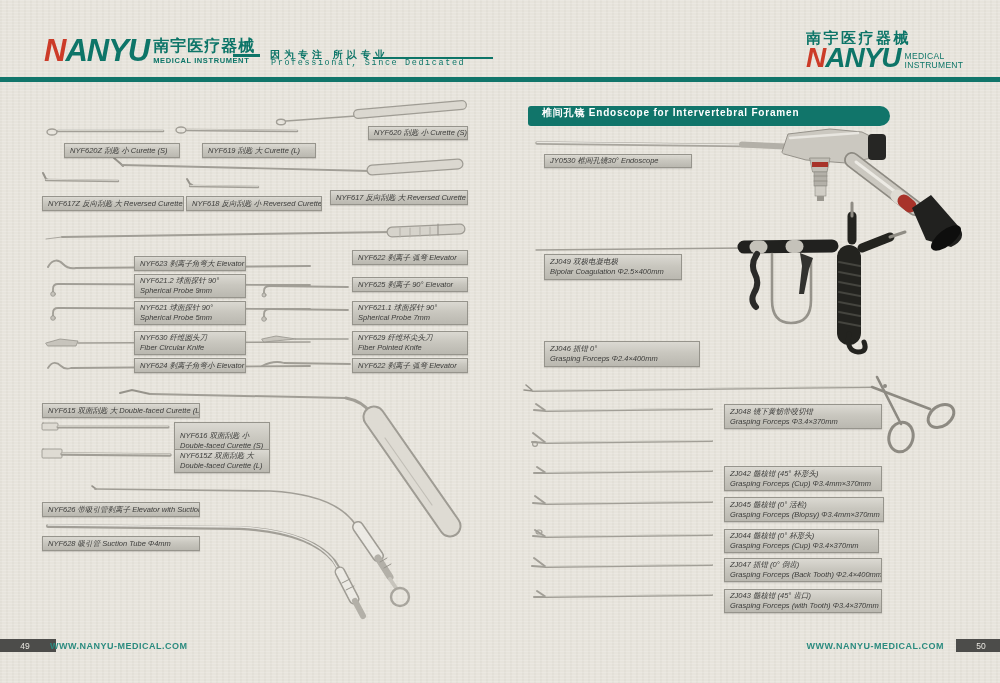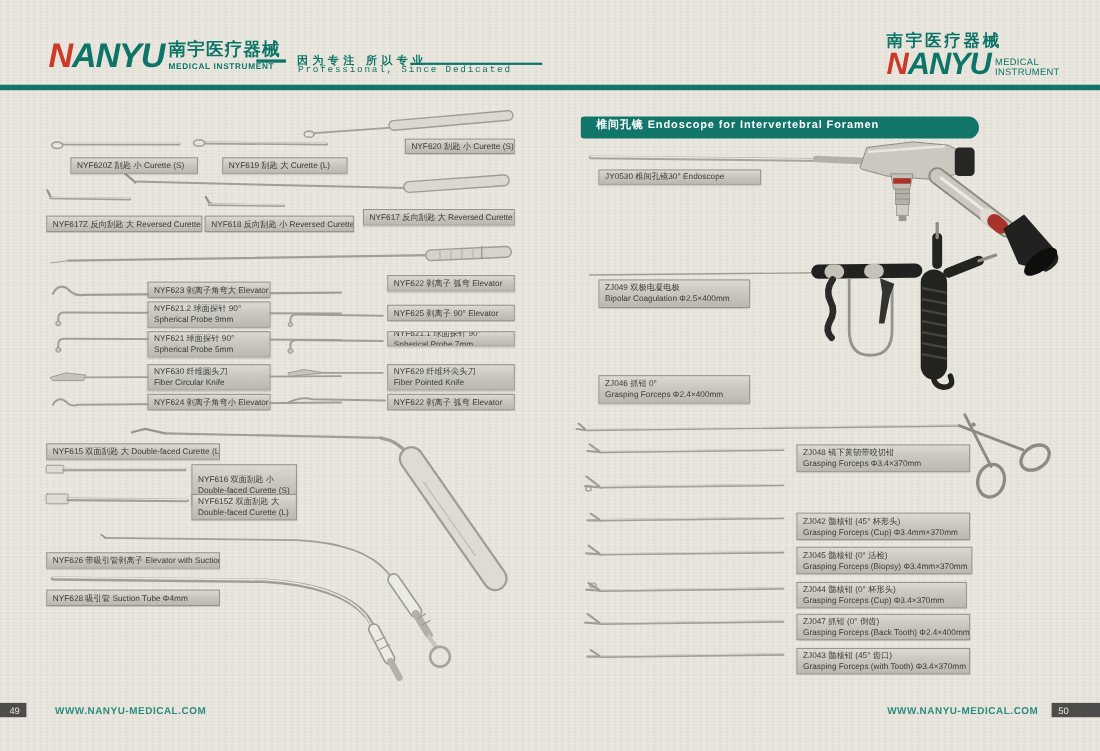--- a/index.html
+++ b/index.html
@@ -31,21 +31,21 @@
   .logo-right .subs div{font-size:8.5px;font-weight:normal;color:#0d7568;line-height:9px;letter-spacing:.3px;}
   
   .banner{position:absolute;left:528px;top:106px;width:362px;height:20px;background:#11756a;
     border-radius:3px 10px 10px 3px;color:#ffffff;font-size:10px;font-weight:bold;
     display:flex;align-items:flex-start;padding-left:14px;box-sizing:border-box;letter-spacing:.8px;white-space:nowrap;}
   
   .lbl{position:absolute;background:linear-gradient(180deg,#dbd9d2 0%,#c9c7bf 45%,#bab8b0 100%);
     border:1px solid #96948c;box-shadow:0 1px 1px rgba(0,0,0,.12);
     color:#3c3c3a;font-size:7.5px;line-height:10px;display:flex;flex-direction:column;justify-content:center;
     padding:1px 5px;box-sizing:border-box;overflow:hidden;}
-  .lbl span{display:block;white-space:nowrap;}
+  .lbl span{display:block;white-space:nowrap;font-style:italic;}
   
   .pgbox{position:absolute;top:639px;height:13px;background:#4c4c4a;color:#e8e6e0;font-size:8.5px;
     display:flex;align-items:center;box-sizing:border-box;}
   .site{position:absolute;top:641px;font-size:9px;font-weight:bold;color:#2b8b7f;letter-spacing:.5px;white-space:nowrap;}
   svg{position:absolute;left:0;top:0;}
 </style>
 </head>
 <body>
 
 <div id="page">
@@ -351,21 +351,21 @@
   <div class="lbl" style="left:134px;top:358px;width:112px;height:15px">
       <span>NYF624 剥离子角弯小 Elevator</span>
     </div>
 
   <div class="lbl" style="left:352px;top:250px;width:116px;height:15px">
       <span>NYF622 剥离子 弧弯 Elevator</span>
     </div>
   <div class="lbl" style="left:352px;top:277px;width:116px;height:15px">
       <span>NYF625 剥离子 90°  Elevator</span>
     </div>
-  <div class="lbl" style="left:352px;top:301px;width:116px;height:14px">
+  <div class="lbl" style="left:352px;top:301px;width:116px;height:24px">
       <span>NYF621.1 球面探针 90°</span>
       <span>Spherical Probe 7mm</span>
     </div>
   <div class="lbl" style="left:352px;top:331px;width:116px;height:24px">
       <span>NYF629 纤维环尖头刀</span>
       <span>Fiber Pointed Knife</span>
     </div>
   <div class="lbl" style="left:352px;top:358px;width:116px;height:15px">
       <span>NYF622 剥离子 弧弯 Elevator</span>
     </div>
@@ -388,21 +388,21 @@
       <span>NYF628 吸引管 Suction Tube  Φ4mm</span>
     </div>
 
   <div class="lbl" style="left:544px;top:154px;width:148px;height:14px">
       <span>JY0530 椎间孔镜30°  Endoscope</span>
     </div>
   <div class="lbl" style="left:544px;top:254px;width:138px;height:26px">
       <span>ZJ049 双极电凝电极</span>
       <span>Bipolar Coagulation  Φ2.5×400mm</span>
     </div>
-  <div class="lbl" style="left:544px;top:341px;width:138px;height:26px">
+  <div class="lbl" style="left:544px;top:341px;width:156px;height:26px">
       <span>ZJ046 抓钳 0°</span>
       <span>Grasping Forceps  Φ2.4×400mm</span>
     </div>
   <div class="lbl" style="left:724px;top:404px;width:158px;height:25px">
       <span>ZJ048 镜下黄韧带咬切钳</span>
       <span>Grasping Forceps  Φ3.4×370mm</span>
     </div>
   <div class="lbl" style="left:724px;top:466px;width:158px;height:25px">
       <span>ZJ042 髓核钳 (45° 杯形头)</span>
       <span>Grasping Forceps (Cup)  Φ3.4mm×370mm</span>
@@ -417,22 +417,22 @@
     </div>
   <div class="lbl" style="left:724px;top:558px;width:158px;height:24px">
       <span>ZJ047 抓钳 (0° 倒齿)</span>
       <span>Grasping Forceps (Back Tooth)  Φ2.4×400mm</span>
     </div>
   <div class="lbl" style="left:724px;top:589px;width:158px;height:24px">
       <span>ZJ043 髓核钳 (45° 齿口)</span>
       <span>Grasping Forceps (with Tooth)  Φ3.4×370mm</span>
     </div>
 
-  <div class="pgbox" style="left:0;width:24px;justify-content:flex-end;padding-right:6px">
+  <div class="pgbox" style="left:0;width:56px;justify-content:center;padding-right:6px">
       <span>49</span>
     </div>
   <div class="site" style="left:50px"><span>WWW.NANYU-MEDICAL.COM</span></div>
   <div class="site" style="right:56px;text-align:right"><span>WWW.NANYU-MEDICAL.COM</span></div>
-  <div class="pgbox" style="left:956px;width:44px;justify-content:flex-start;padding-left:6px">
+  <div class="pgbox" style="left:956px;width:44px;justify-content:center;padding-left:6px">
       <span>50</span>
     </div>
 
 </div>
 
 </body></html>

